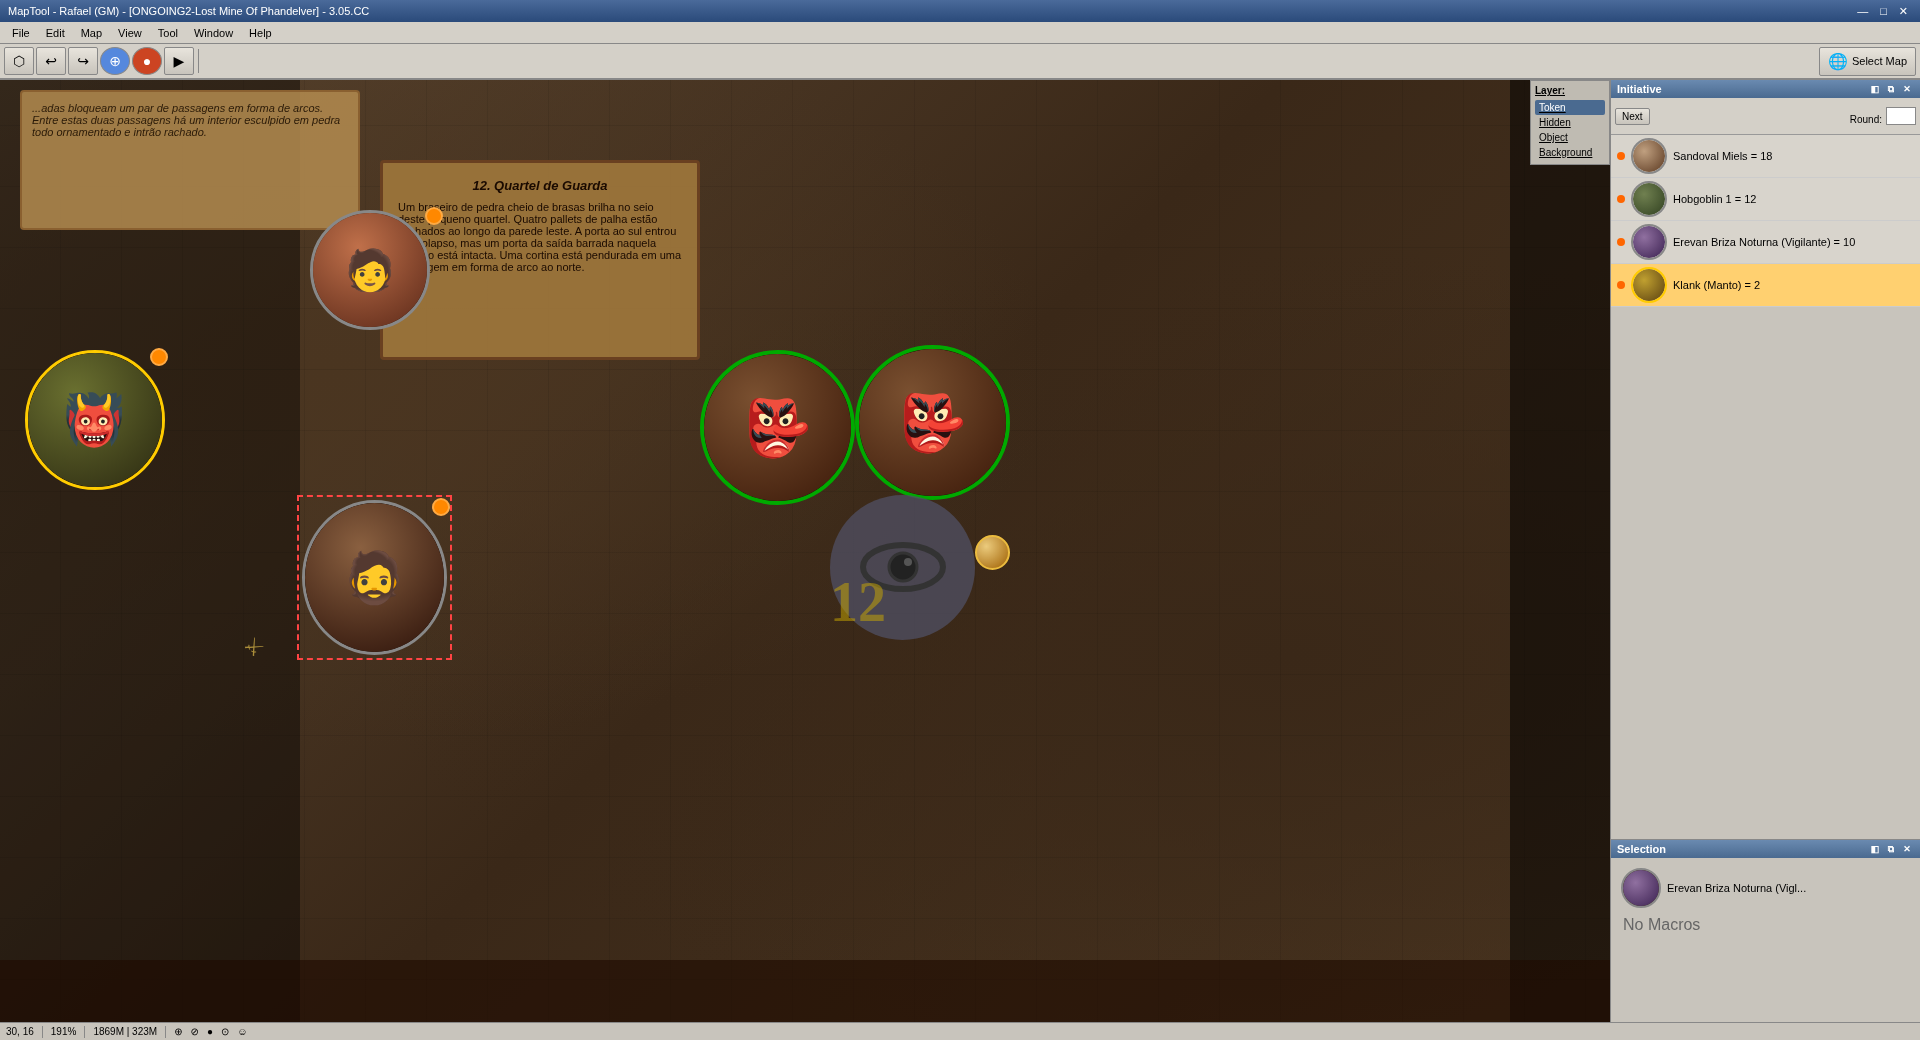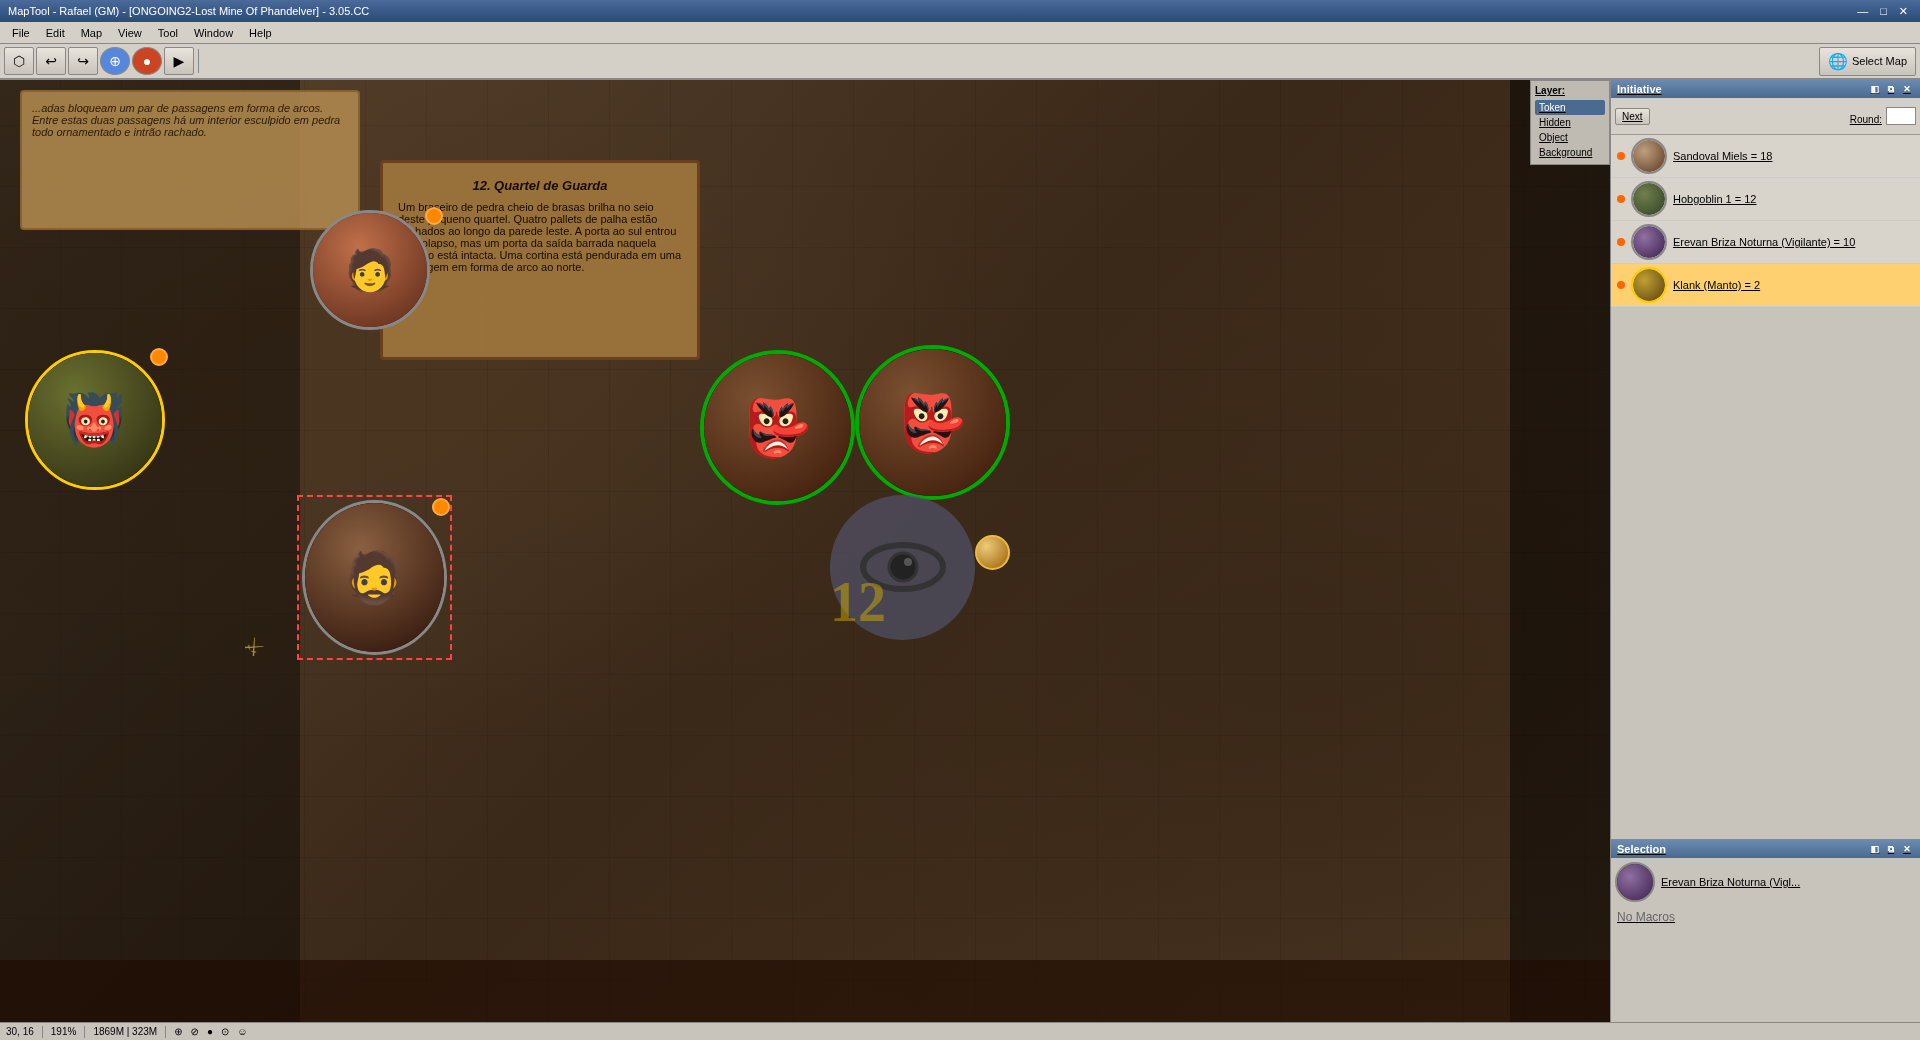--- a/index.html
+++ b/index.html
@@ -103,21 +103,21 @@
     }
 
     
     .map-number {
       position: absolute; font-size: 48px; font-weight: bold; color: #ccaa00;
       opacity: 0.7;
     }
 
     
     #right-panels {
-      width: 310px; height: 100%; display: flex; flex-direction: column; background: #c8c4bc; text-decoration: underline;
+      width: 310px; height: 100%; display: flex; flex-direction: column; background: #c8c4bc;
     }
 
     
     #initiative-panel {
       background: #c8c4bc; border-left: 1px solid #888; border-bottom: 1px solid #888;
       flex: 1;
     }
     .panel-header {
       background: linear-gradient(to bottom, #6a8ab0, #4a6a90);
       color: white; padding: 2px 6px; font-size: 11px; font-weight: bold;
@@ -143,24 +143,24 @@
       cursor: pointer;
     }
     .initiative-item.active { background: #ffd070; }
     .init-avatar { width: 36px; height: 36px; border-radius: 50%; overflow: hidden; border: 2px solid #888; flex-shrink: 0; }
     .init-name { font-size: 11px; flex: 1; }
 
     
     #selection-panel {
       background: #c8c4bc; border-left: 1px solid #888; height: 200px;
     }
-    .selection-content { padding: 0; }
+    .selection-content { padding: 6px; }
     .selection-char { display: flex; align-items: center; gap: 6px; padding: 4px; }
     .sel-avatar { width: 40px; height: 40px; border-radius: 50%; border: 2px solid #888; overflow: hidden; background: #4a3a2a; }
-    .no-macros { padding: 4px 6px; font-size: 12px; color: #666; }
+    .no-macros { padding: 4px 6px; font-size: 16px; color: #666; }
 
     
     #statusbar {
       position: fixed; bottom: 0; left: 0; width: 100%; height: 18px;
       background: #c8c4bc; border-top: 1px solid #888;
       display: flex; align-items: center; padding: 8px 6px;
       font-size: 10px; gap: 8px;
     }
     .status-sep { width: 1px; height: 12px; background: #888; }
 

